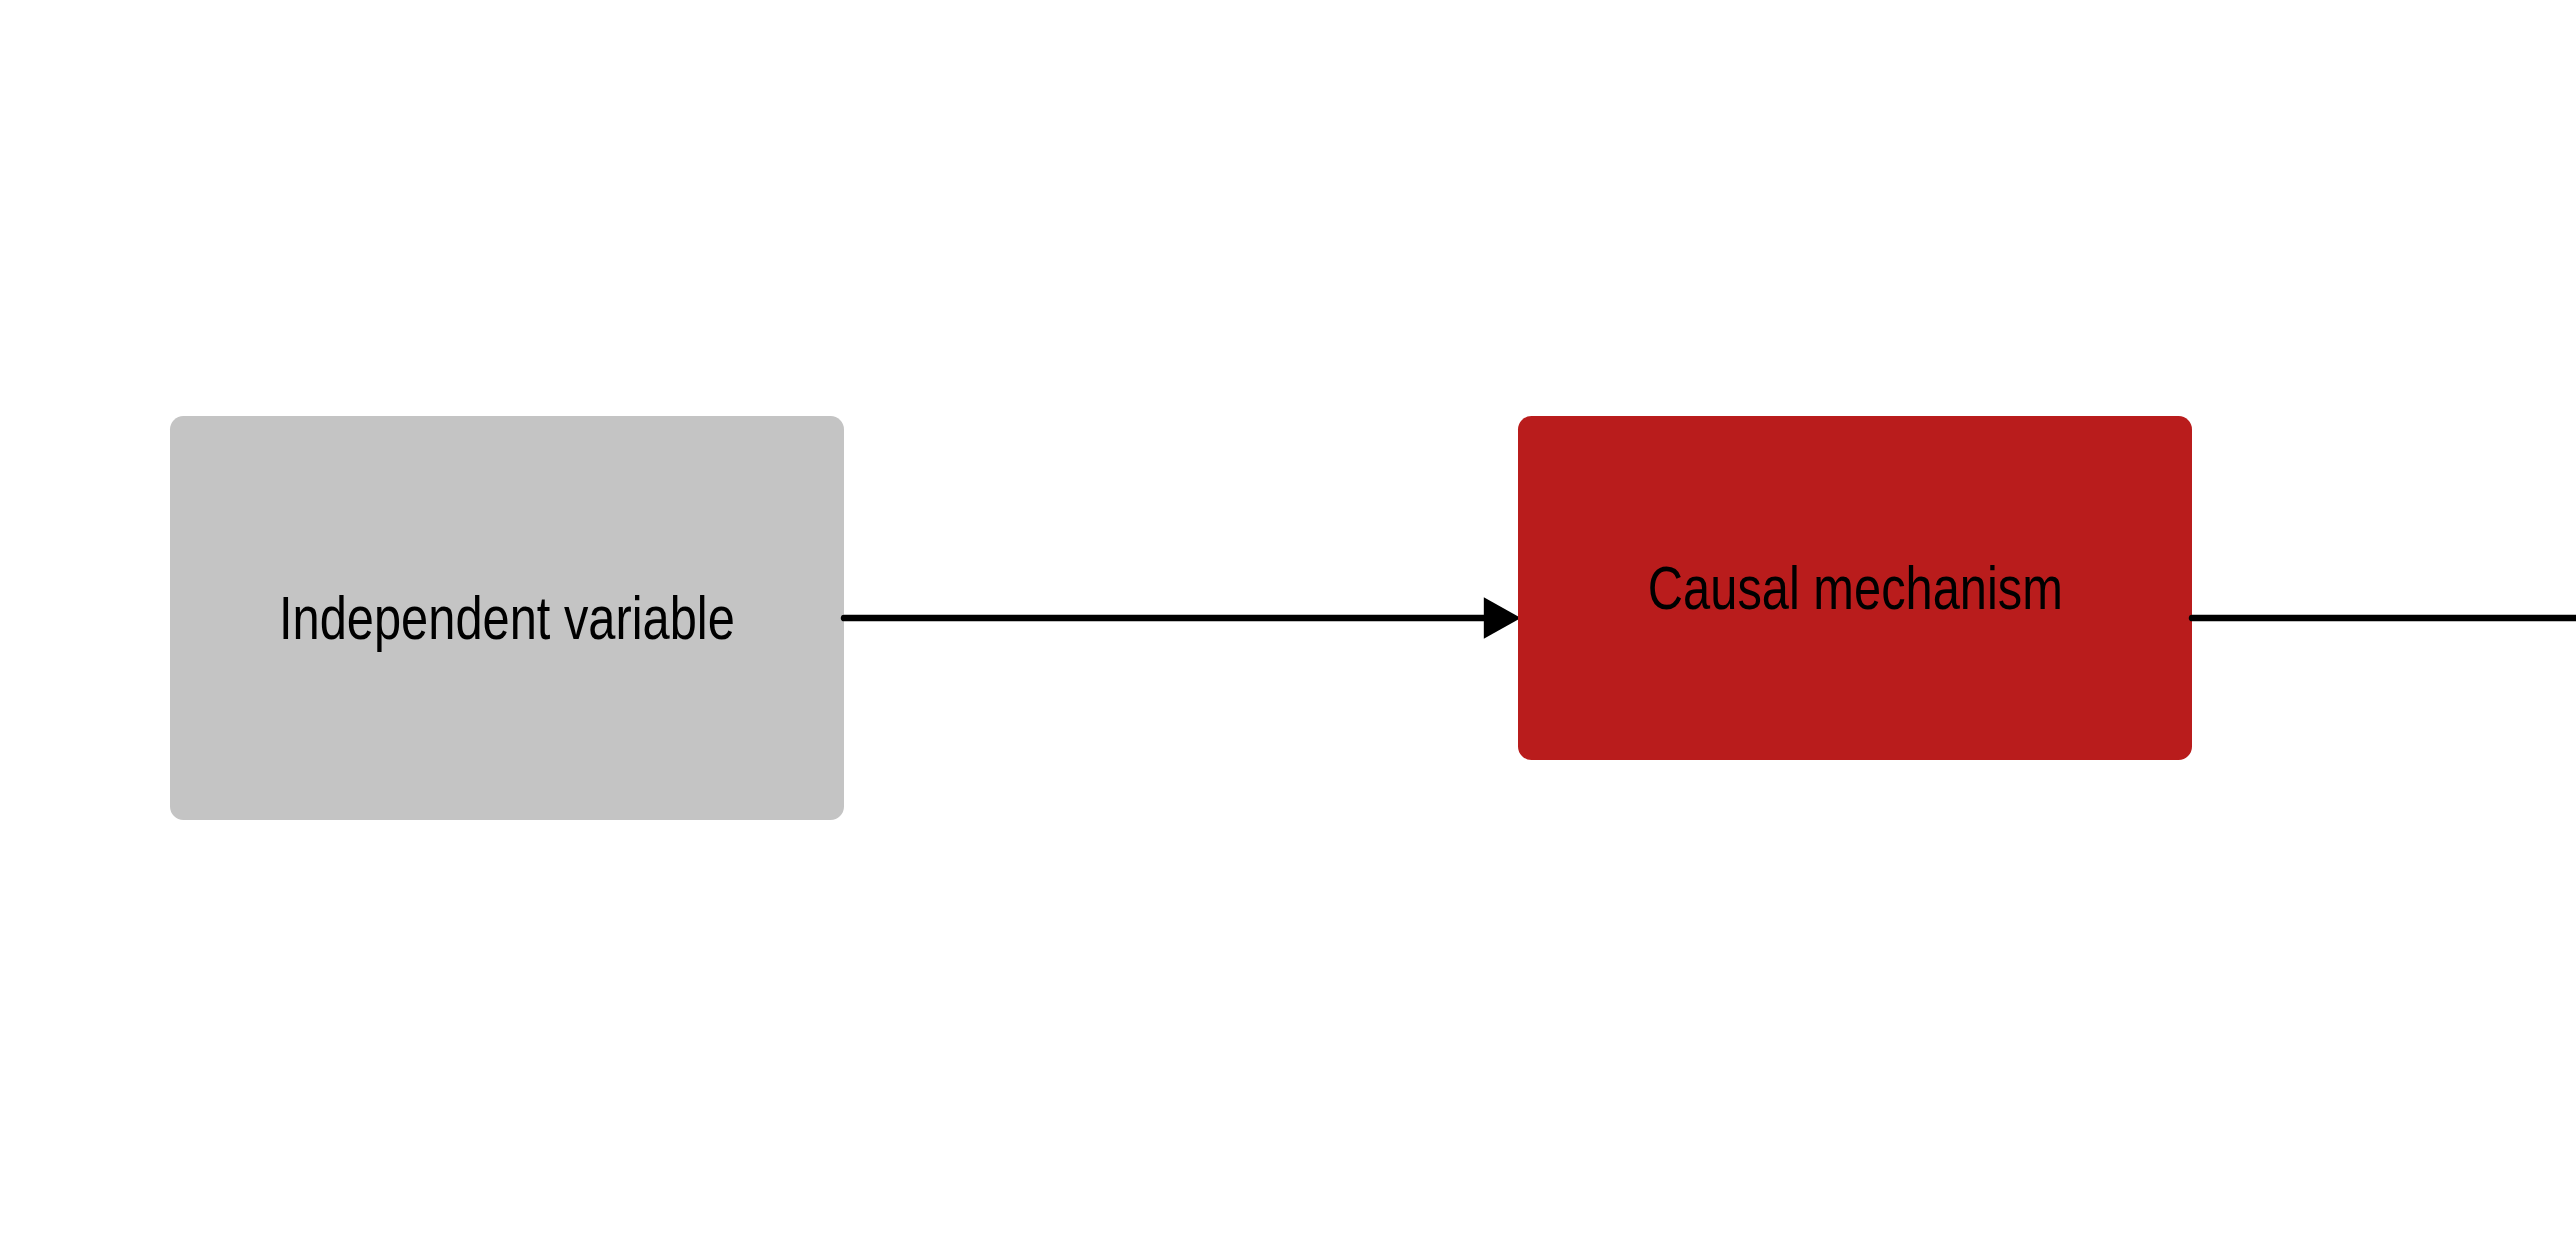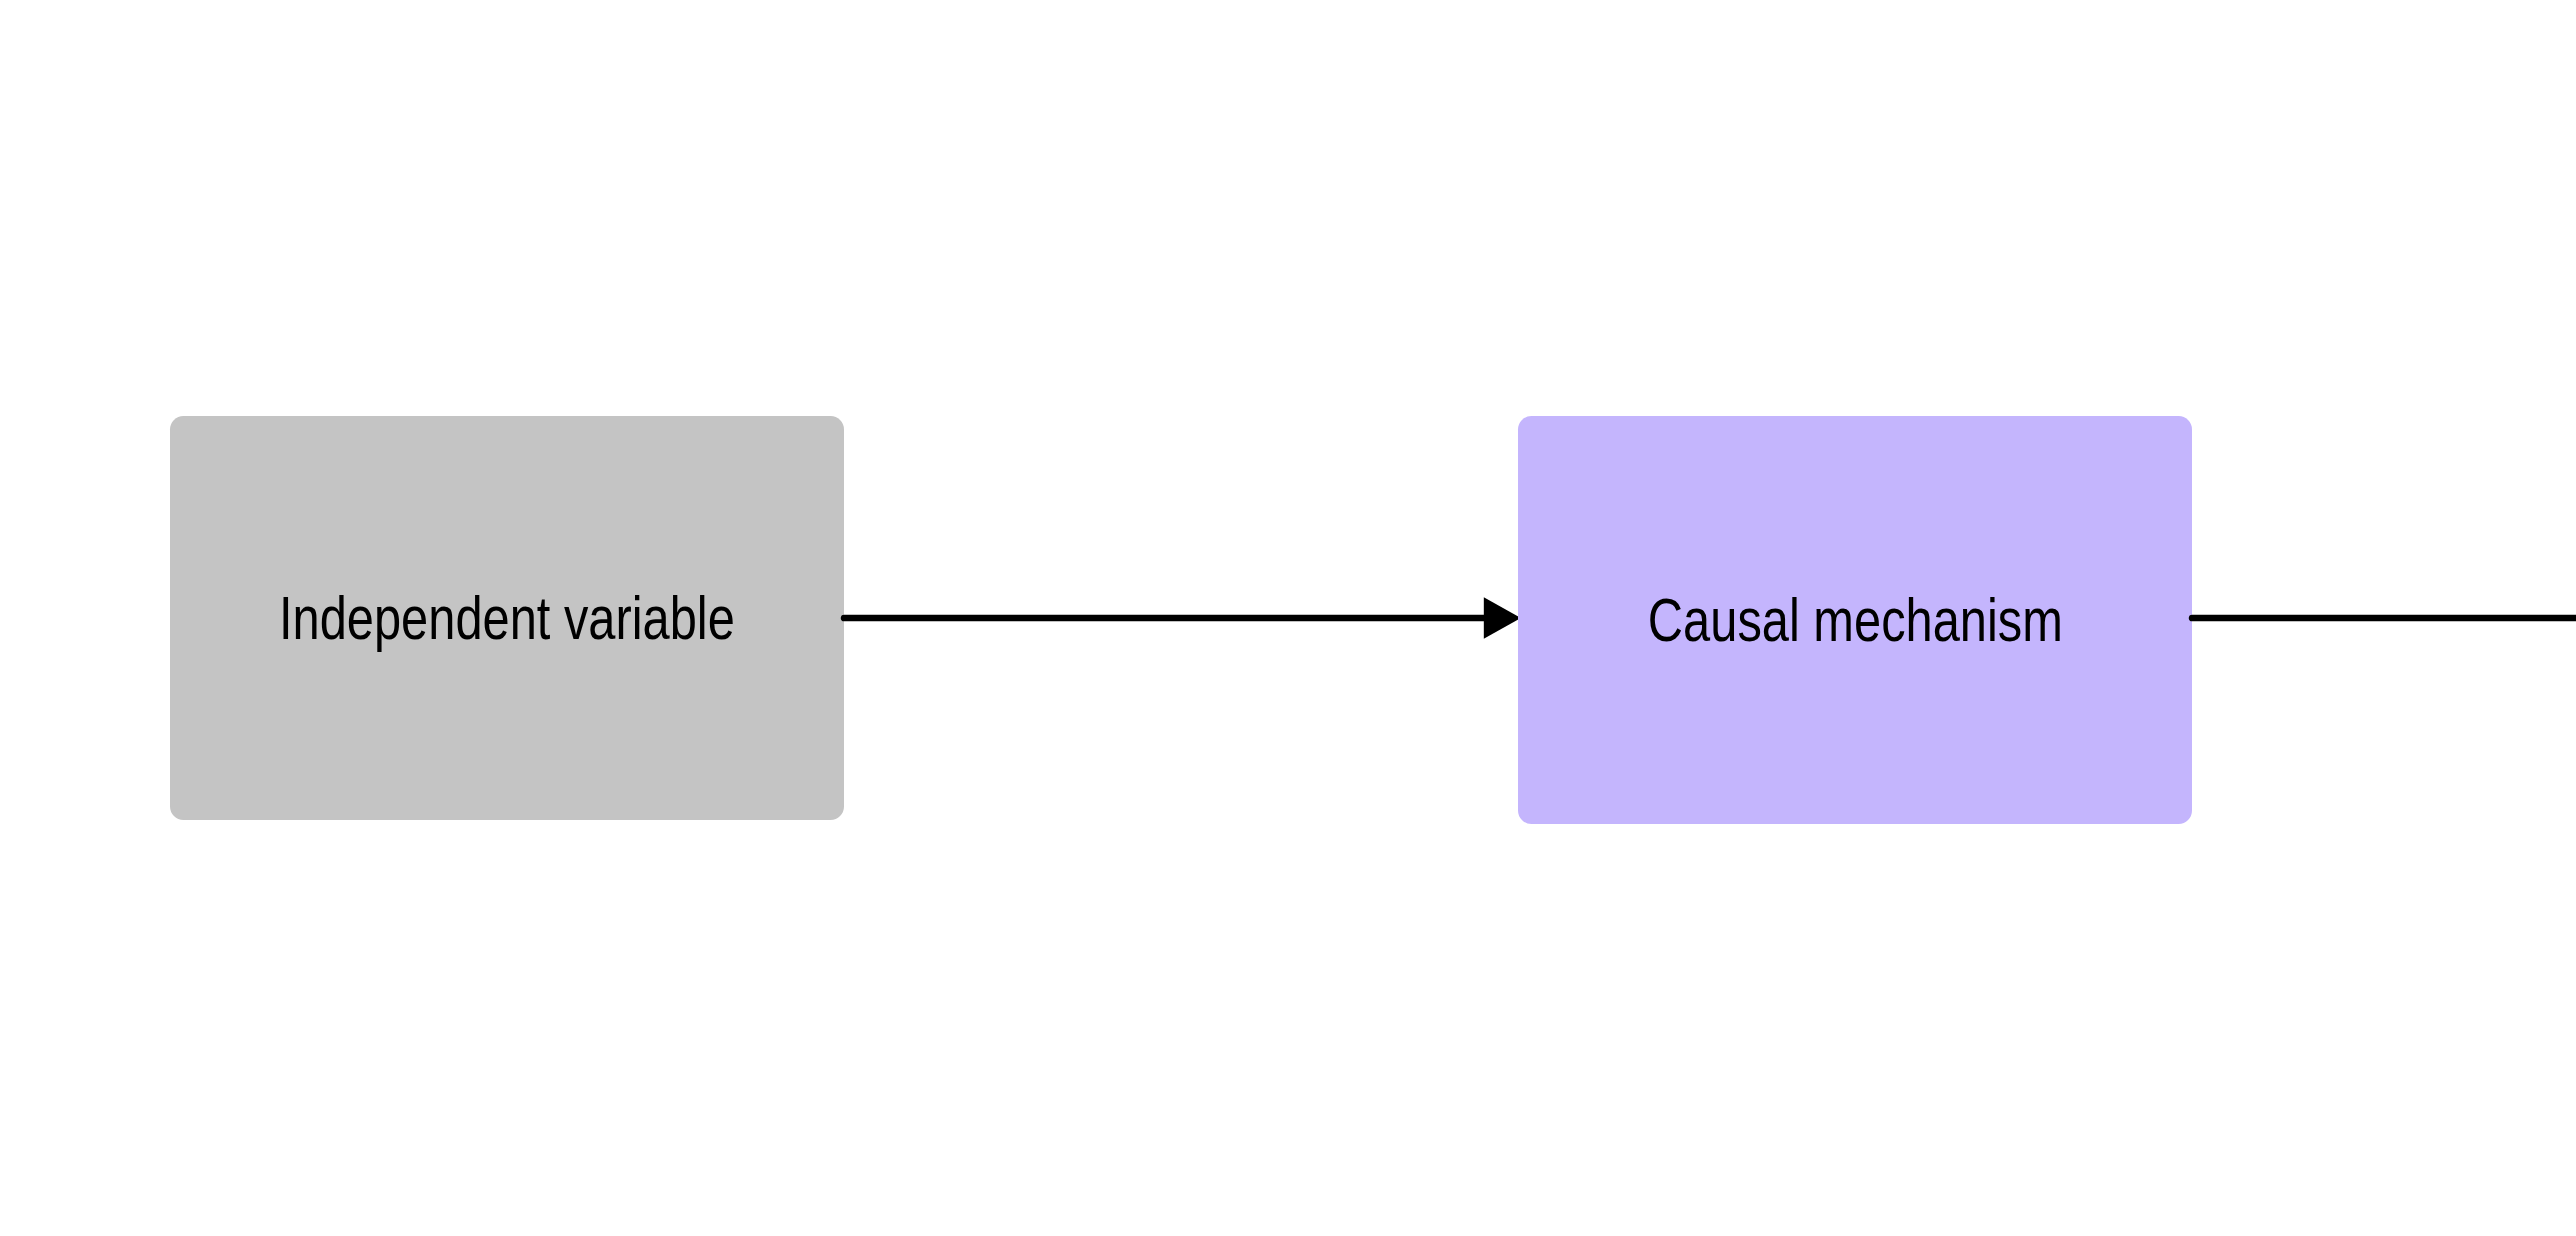--- a/index.html
+++ b/index.html
@@ -109,21 +109,21 @@
     <span class="node-label" style="color: rgb(0, 0, 0);">Independent variable</span>
   </div>
 
   <div class="edge" id="edge-one">
     <svg viewBox="0 0 1330 124" preserveAspectRatio="none">
       <line class="edge-line" x1="8" y1="62" x2="1258" y2="62" style="stroke: rgb(0, 0, 0);"></line>
       <polygon class="edge-head" points="1250,22 1322,62 1250,102" style="fill: rgb(0, 0, 0);"></polygon>
     </svg>
   </div>
 
-  <div class="node" id="node-mechanism" style="left: 1518px; top: 416px; width: 674px; height: 408px; background: #c4b5fd;">
+  <div class="node" id="node-mechanism" style="left: 1518px; top: 416px; width: 674px; height: 344px; background: #b91c1c;">
     <span class="node-label" style="color: rgb(0, 0, 0);">Causal mechanism</span>
   </div>
 
   <div class="edge" id="edge-two">
     <svg viewBox="0 0 1326 124" preserveAspectRatio="none">
       <line class="edge-line" x1="8" y1="62" x2="1254" y2="62" style="stroke: rgb(0, 0, 0);"></line>
       <polygon class="edge-head" points="1246,22 1318,62 1246,102" style="fill: rgb(0, 0, 0);"></polygon>
     </svg>
   </div>
 

